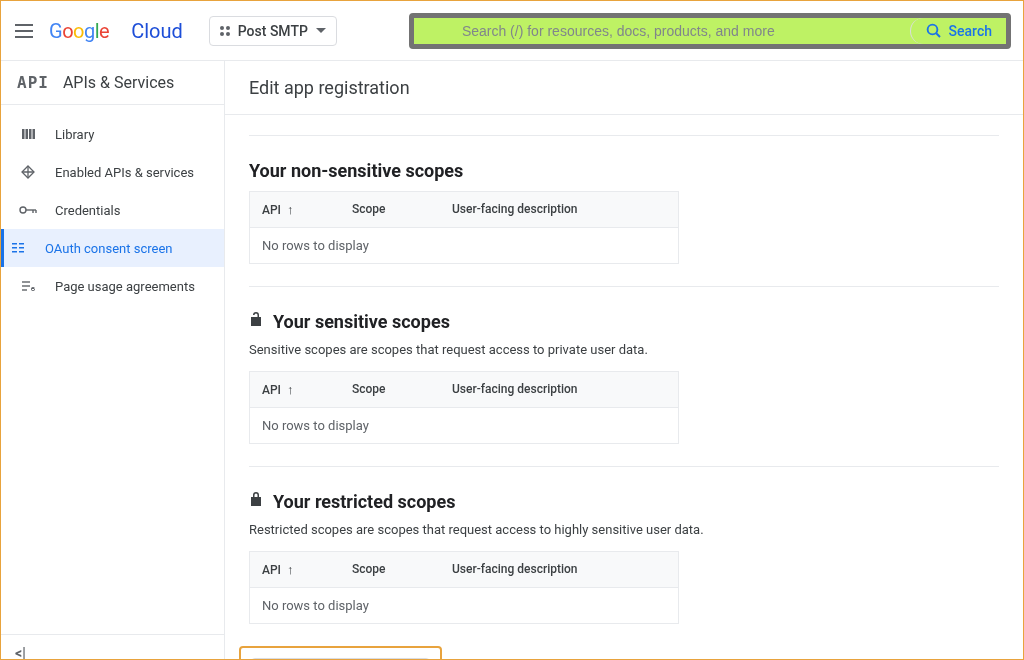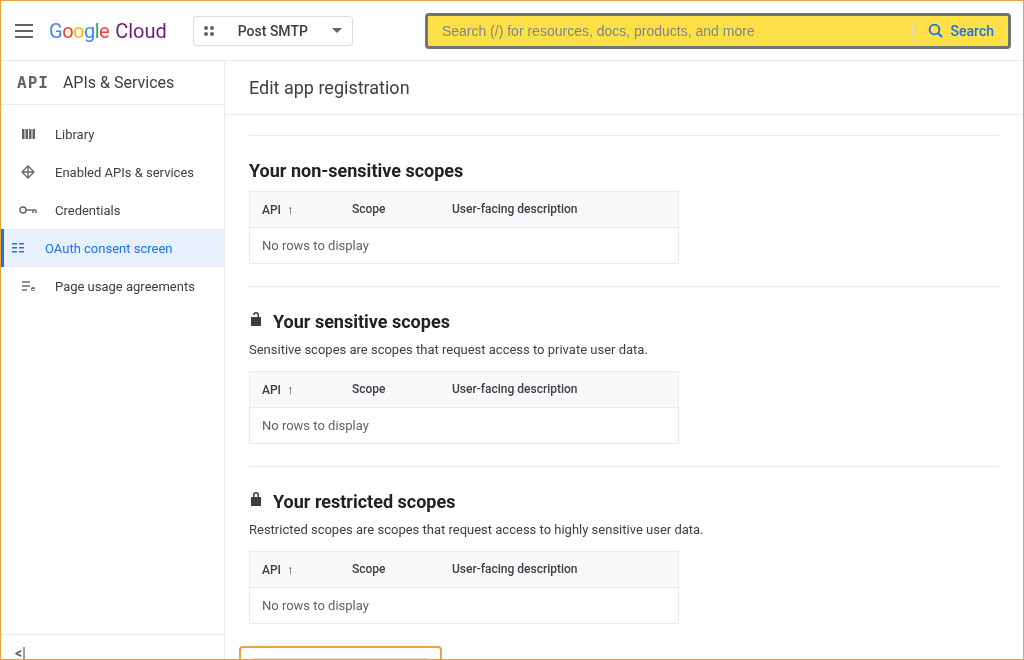--- a/index.html
+++ b/index.html
@@ -5,27 +5,27 @@
   * { box-sizing: border-box; margin: 0; padding: 0; }
   body { font-family: 'Google Sans', Roboto, Arial, sans-serif; font-size: 13px; color: #3c4043; background: #fff; width: 1024px; height: 660px; overflow: hidden; border: 1px solid #e8a33d; }
   
   
   .header { display: flex; align-items: center; height: 60px; padding: 0 12px; border-bottom: 1px solid #e8eaed; gap: 12px; justify-content: space-between; }
   .hamburger { width: 24px; height: 24px; display: flex; flex-direction: column; justify-content: center; gap: 4px; cursor: pointer; padding: 2px; }
   .hamburger span { height: 2px; background: #5f6368; width: 18px; }
   .logo { display: flex; align-items: center; gap: 2px; }
   .logo-text { font-size: 20px; font-weight: 400; letter-spacing: -0.5px; }
   .g-blue { color: #4285f4; } .g-red { color: #ea4335; } .g-yellow { color: #fbbc05; } .g-green { color: #34a853; }
-  .cloud-text { color: #701a75; font-size: 20px; margin-left: 4px; }
-  .project-selector { display: flex; align-items: center; border: 1px solid #dadce0; border-radius: 4px; padding: 6px 10px; gap: 24px; cursor: pointer; background: #fff; margin-left: 14px; }
+  .cloud-text { color: #1d4ed8; font-size: 20px; margin-left: 20px; }
+  .project-selector { display: flex; align-items: center; border: 1px solid #dadce0; border-radius: 4px; padding: 6px 10px; gap: 8px; cursor: pointer; background: #fff; margin-left: 14px; }
   .project-dots { display: grid; grid-template-columns: repeat(2,4px); gap: 2px; }
   .project-dots span { width: 4px; height: 4px; background: #5f6368; border-radius: 50%; }
   .project-name { font-size: 14px; color: #3c4043; font-weight: 500; }
   .dropdown-arrow { width: 0; height: 0; border-left: 5px solid transparent; border-right: 5px solid transparent; border-top: 5px solid #5f6368; }
-  .search-container { flex: 1; display: flex; align-items: center; background: #fde047; border: 3px solid #737373; border-radius: 4px; height: 36px; margin-left: 60px; }
+  .search-container { flex: 1; display: flex; align-items: center; background: #bef264; border: 5px solid #737373; border-radius: 4px; height: 36px; margin-left: 60px; padding-left: 34px; }
   .search-input { flex: 1; border: none; background: transparent; padding: 0 14px; font-size: 14px; outline: none; color: #5f6368; }
   .search-input::placeholder { color: #80868b; }
   .search-button { display: flex; align-items: center; gap: 6px; padding: 0 14px; border-left: 1px solid #dadce0; height: 100%; cursor: pointer; color: #1a73e8; font-weight: 500; font-size: 14px; border-radius: 13px; }
   .search-icon-svg { width: 18px; height: 18px; }
   
   
   .content { display: flex; height: calc(100% - 48px); }
   .sidebar { width: 224px; border-right: 1px solid #e8eaed; display: flex; flex-direction: column; }
   .sidebar-header { display: flex; align-items: center; gap: 14px; padding: 12px 16px; border-bottom: 1px solid #e8eaed; }
   .api-logo { font-family: monospace; font-weight: 700; font-size: 16px; color: #5f6368; letter-spacing: 1px; }

